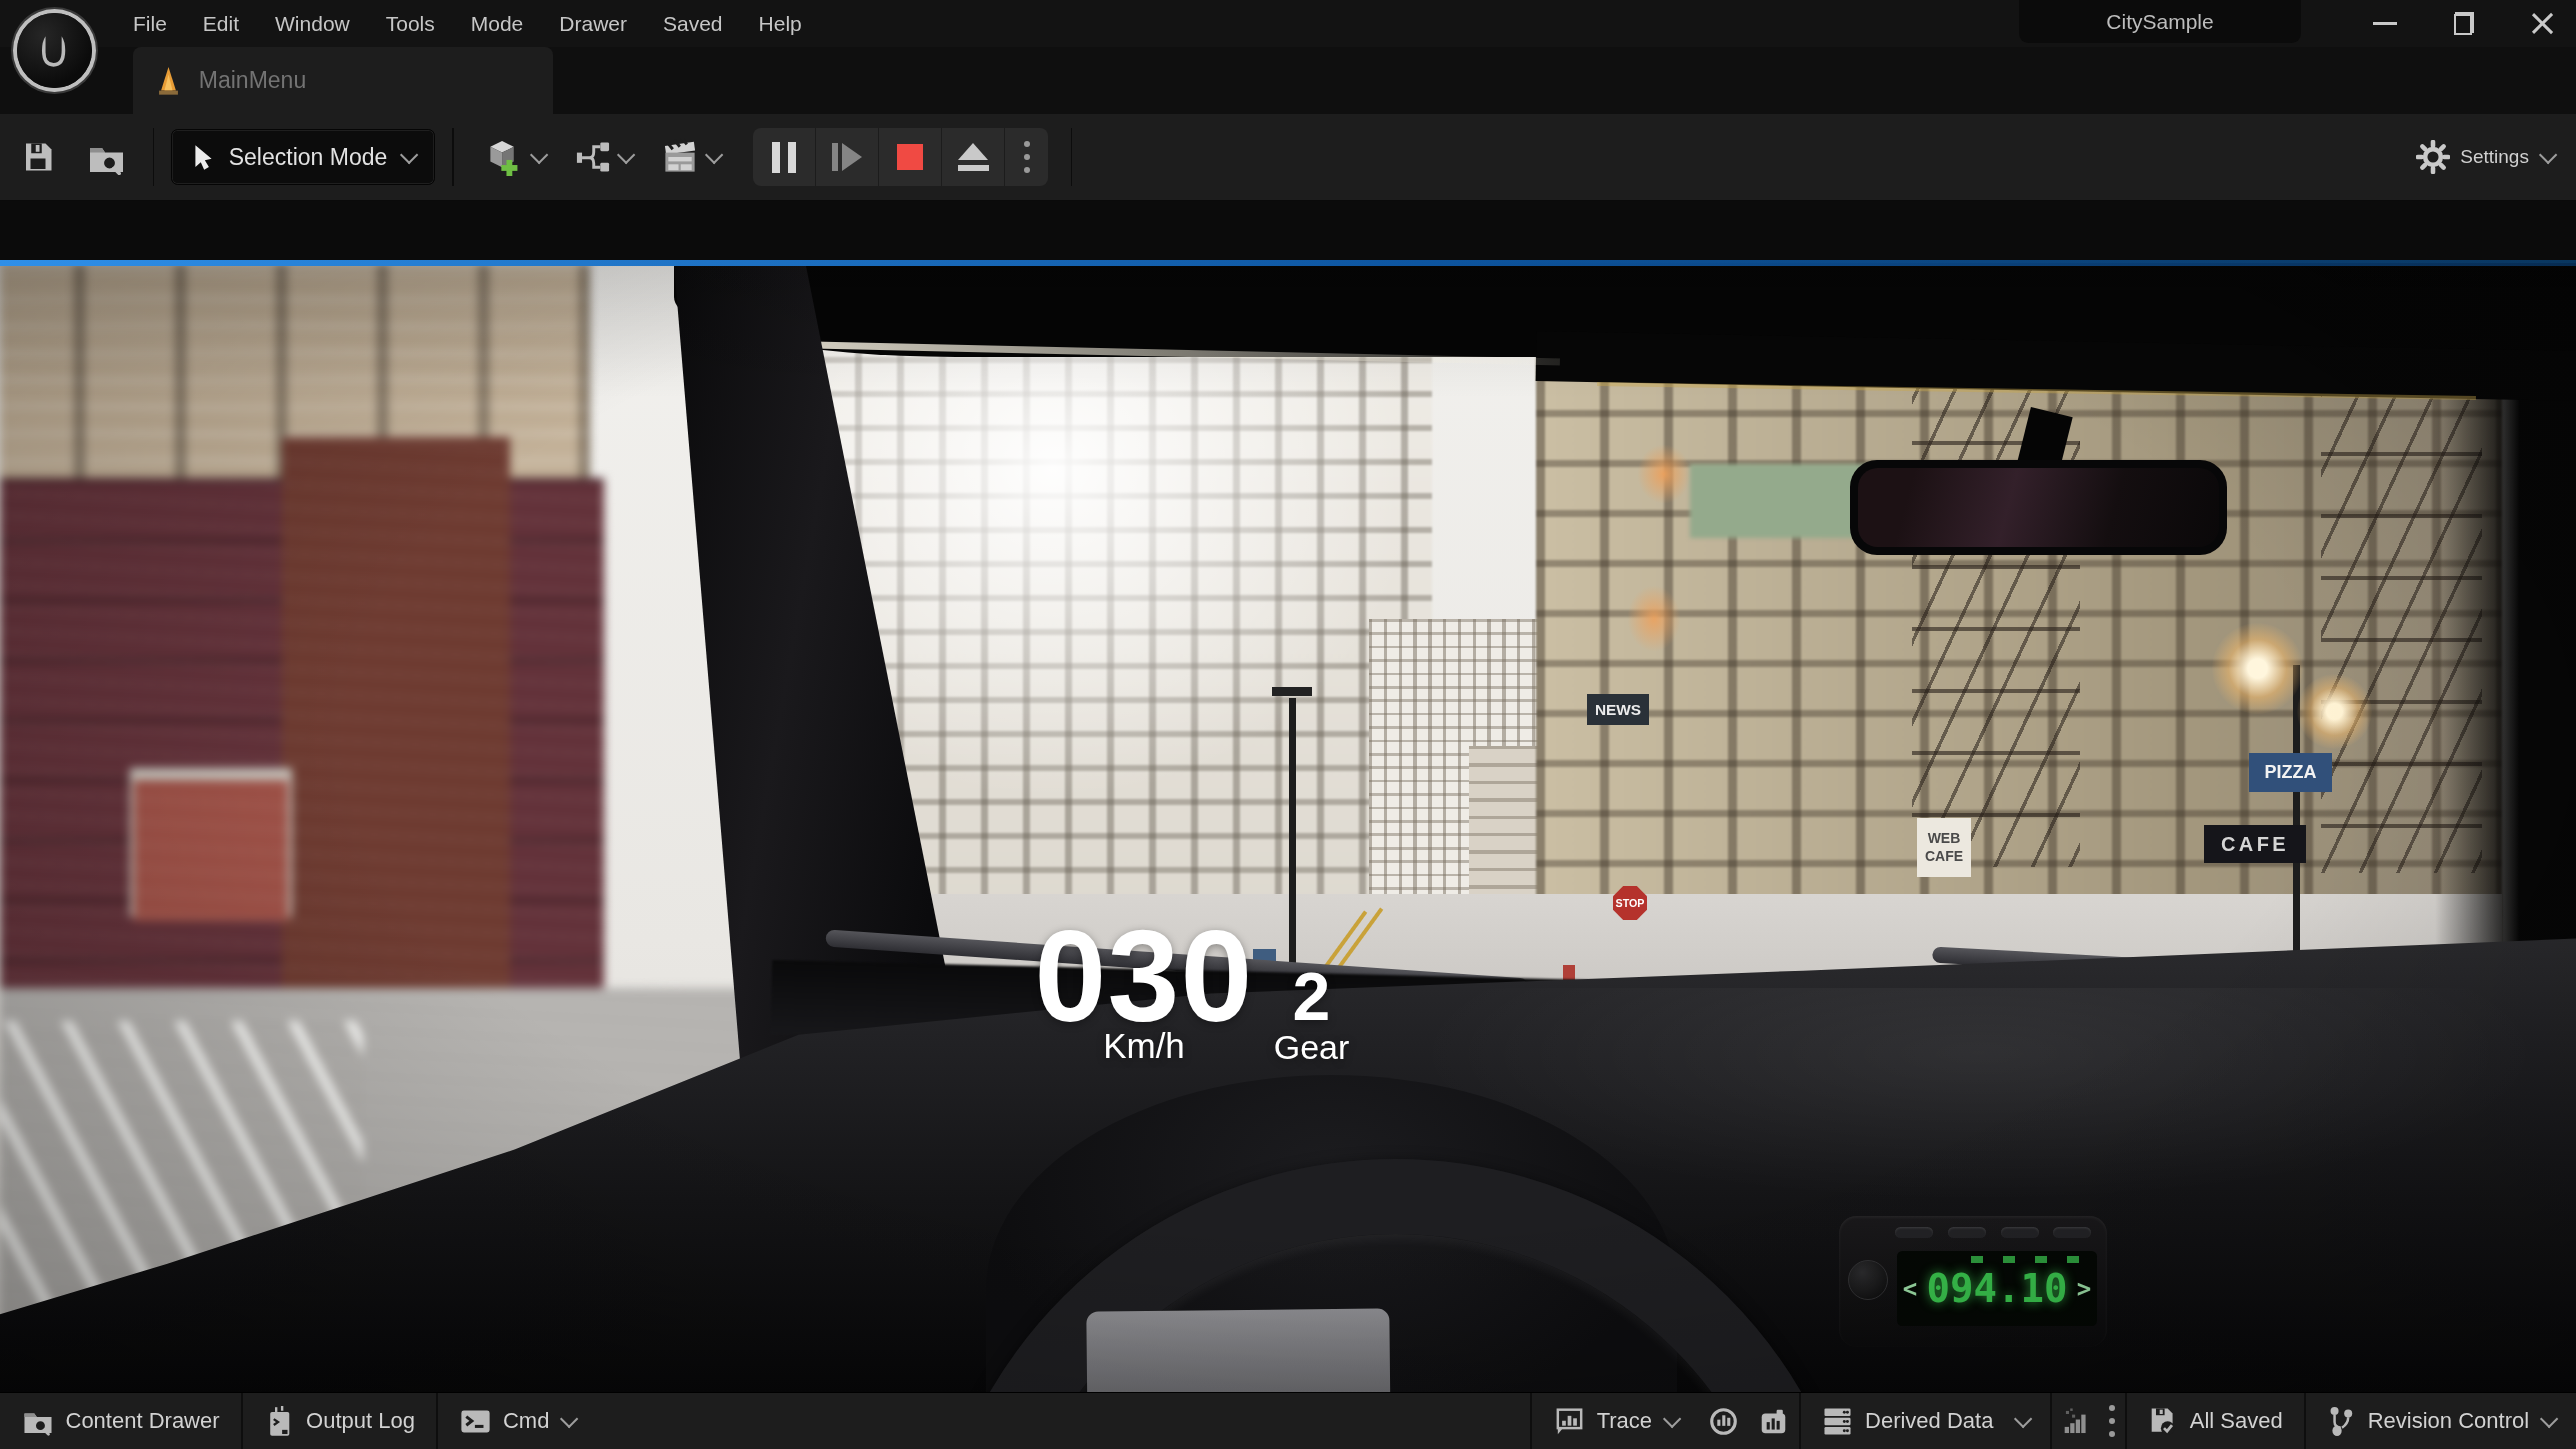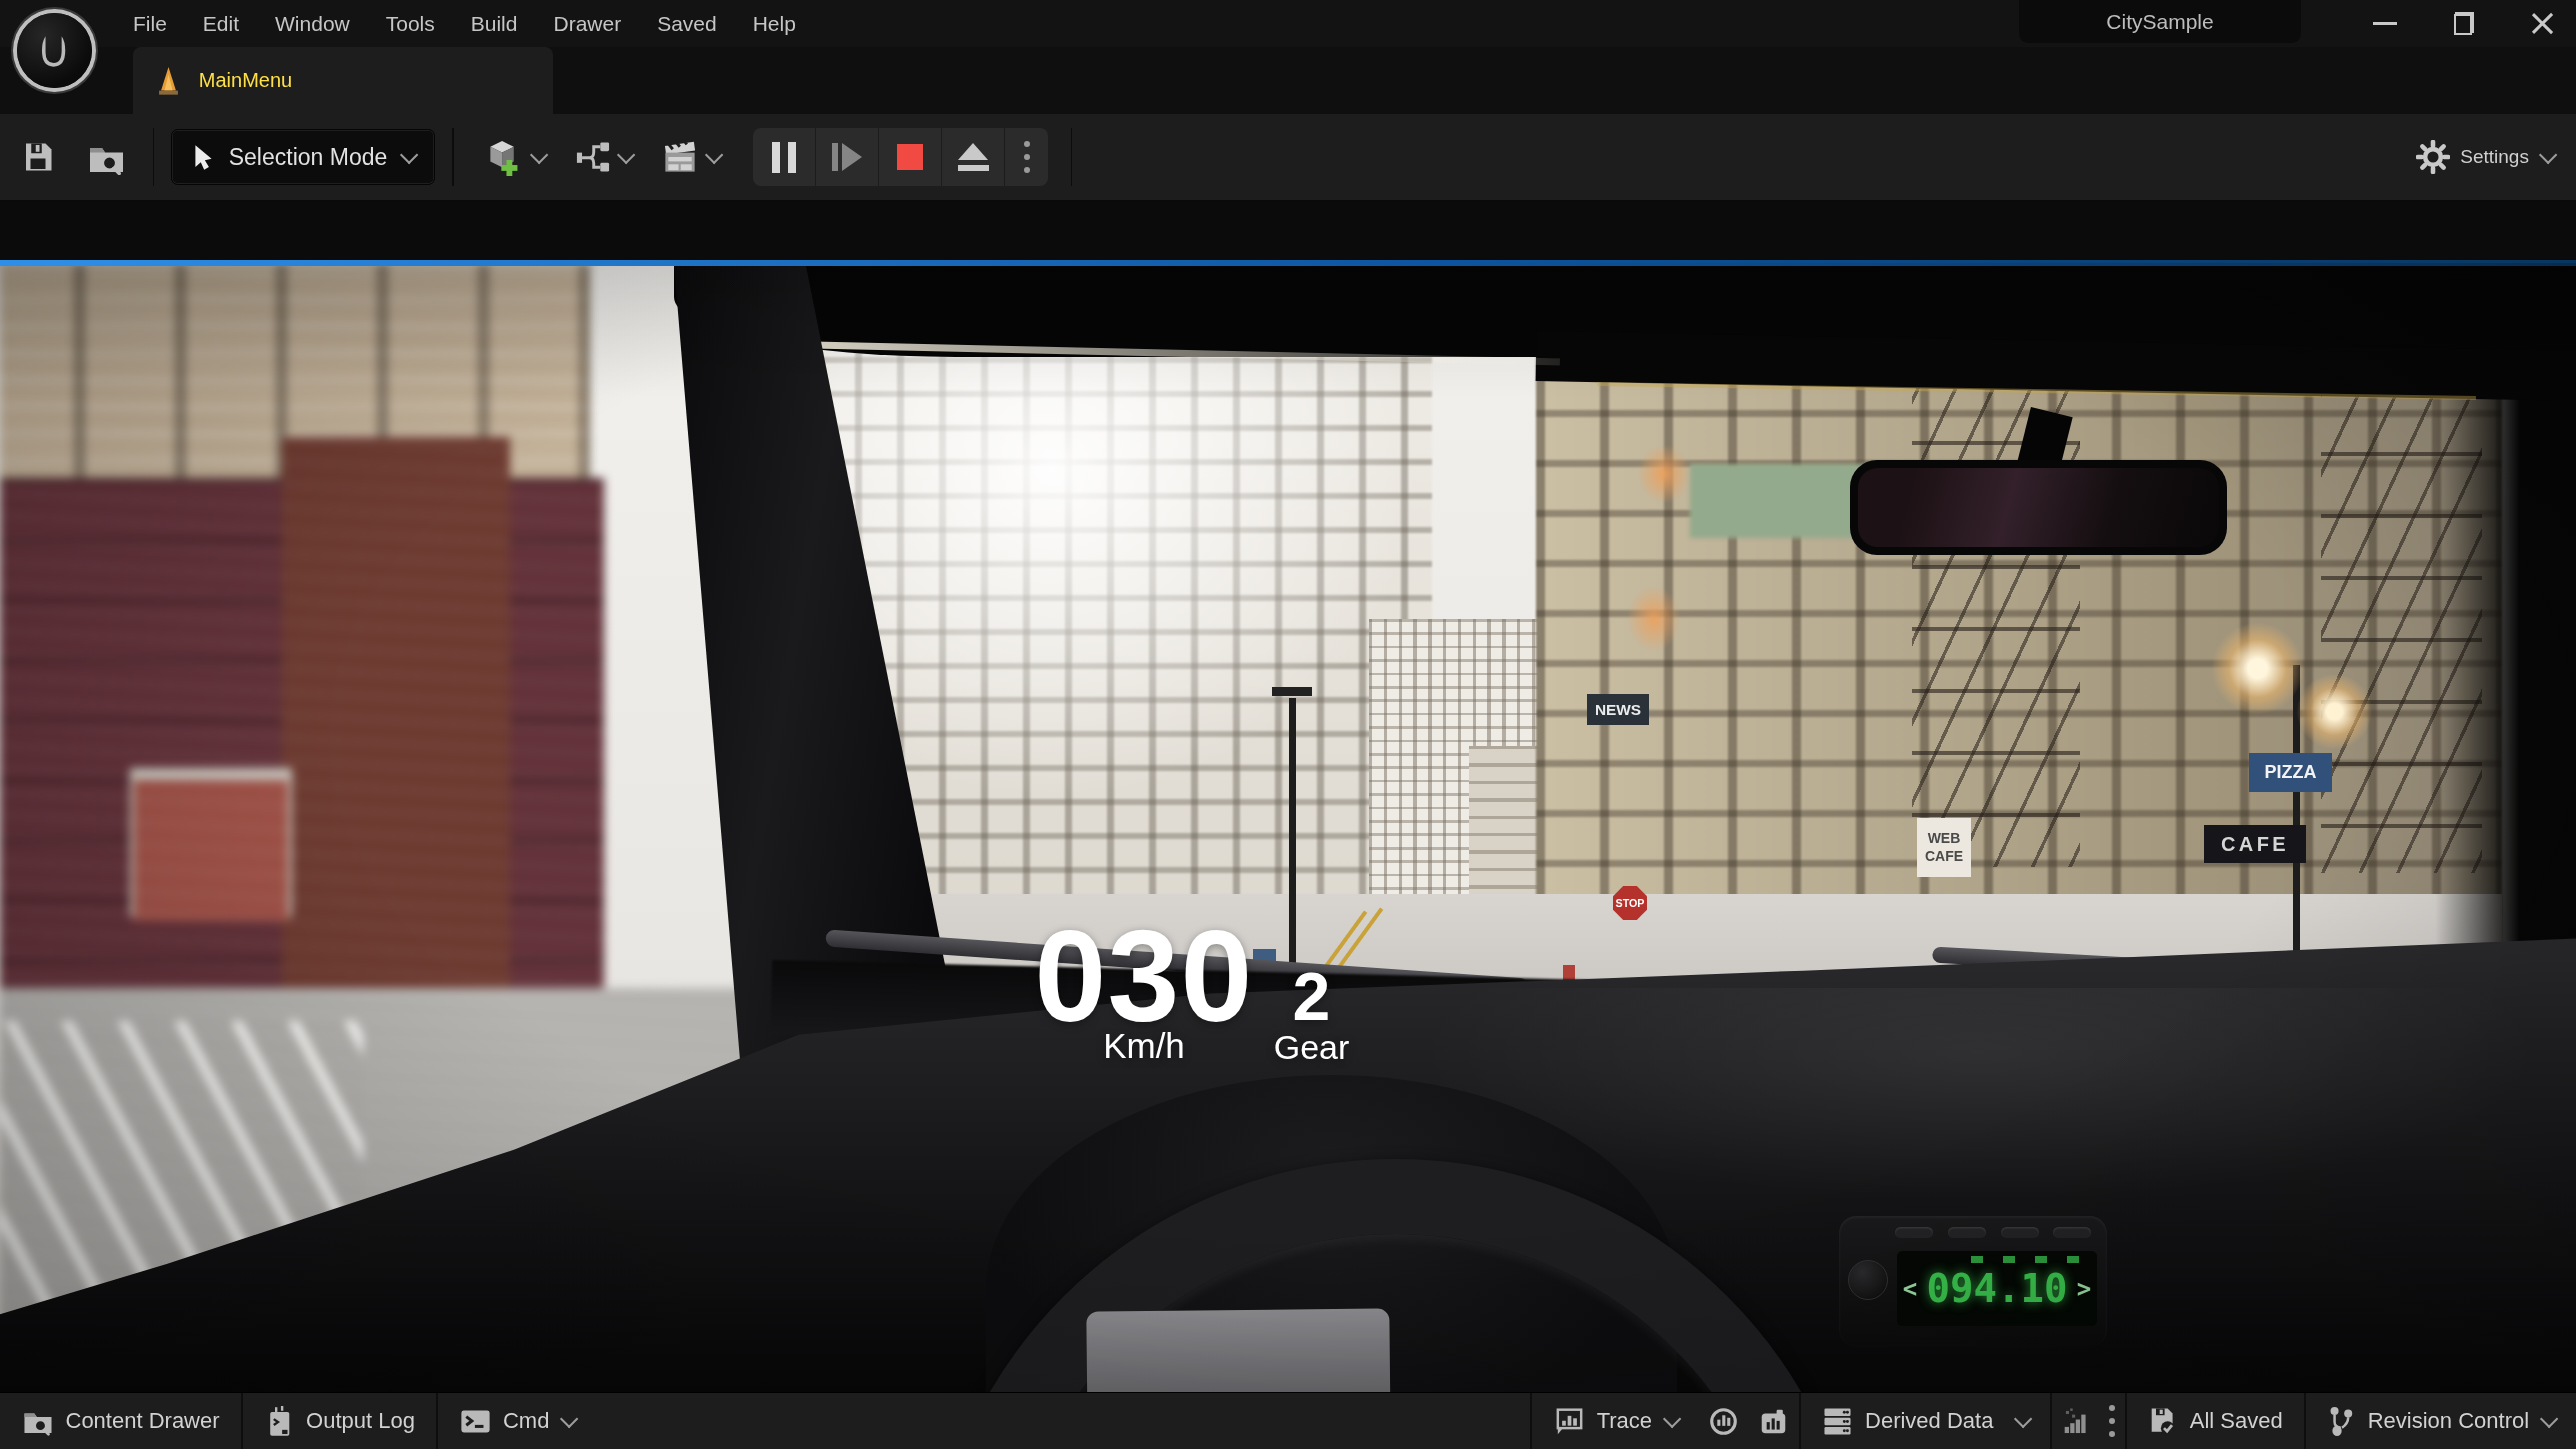--- a/index.html
+++ b/index.html
@@ -24,21 +24,21 @@
   .ic-restore .r1{position:absolute;right:0;top:0;width:14.8px;height:17.4px;border:2.7px solid #c9c9c9;}
   .ic-restore .r2{position:absolute;left:0;bottom:0;width:14.8px;height:17.4px;border:2.7px solid #c9c9c9;background:#131313;}
   .ic-x{position:relative;width:24px;height:24px;}
   .ic-x:before,.ic-x:after{content:"";position:absolute;left:10.7px;top:-1.3px;width:3.4px;height:27px;background:#c9c9c9;}
   .ic-x:before{transform:rotate(45deg);} .ic-x:after{transform:rotate(-45deg);}
 
   
   .tabrow{height:67px;background:#0f0f0f;position:relative;}
   .main-tab{position:absolute;left:133px;top:0;width:420px;height:67px;background:#1d1d1d;
             border-radius:8px 8px 0 0;display:flex;align-items:center;padding-left:20px;box-sizing:border-box;}
-  .main-tab .label{font-size:20px;color:#fde047;margin-left:14.8px;}
+  .main-tab .label{font-size:23px;color:#737373;margin-left:14.8px;}
 
   
   .toolbar{height:87px;background:#1d1d1d;display:flex;align-items:center;border-bottom:1.3px solid #0a0a0a;box-sizing:border-box;}
   .tbtn{display:flex;align-items:center;justify-content:center;height:64px;padding:0 9.4px;}
   .tsep{width:1.3px;height:58px;background:#0c0c0c;margin:0 17.4px;}
   .mode-btn{display:flex;align-items:center;gap:13.4px;height:56px;padding:0 20px;background:#0c0c0c;
             border:1.3px solid #050505;border-radius:6.7px;box-shadow:inset 0 0 0 0.7px #262626;}
   .mode-btn .label{font-size:23px;color:#e2e2e2;}
   .chev{width:11.4px;height:11.4px;border-right:2.7px solid #9d9d9d;border-bottom:2.7px solid #9d9d9d;
         transform:rotate(45deg) translateY(-2px);display:inline-block;}
@@ -214,21 +214,21 @@
     <div class="logo">
       <svg width="43" height="43" viewBox="0 0 48 48">
           <path d="M14 8 v18 q0 12 9 12 q9 0 9 -14 v-16 q4 6 4 16 q0 18 -13 18 q-13 0 -13 -18 q0 -10 4 -16 z" fill="#b9b9b9"></path>
         </svg>
     </div>
     <nav class="menus">
       <span class="menu-item">File</span>
       <span class="menu-item">Edit</span>
       <span class="menu-item">Window</span>
       <span class="menu-item">Tools</span>
-      <span class="menu-item">Build</span>
+      <span class="menu-item">Mode</span>
       <span class="menu-item">Drawer</span>
       <span class="menu-item">Saved</span>
       <span class="menu-item">Help</span>
     </nav>
     <div class="title-chip">
       <span>CitySample</span>
     </div>
     <div class="win-controls">
       <div class="winbtn">
           <i class="ic-min"></i>

